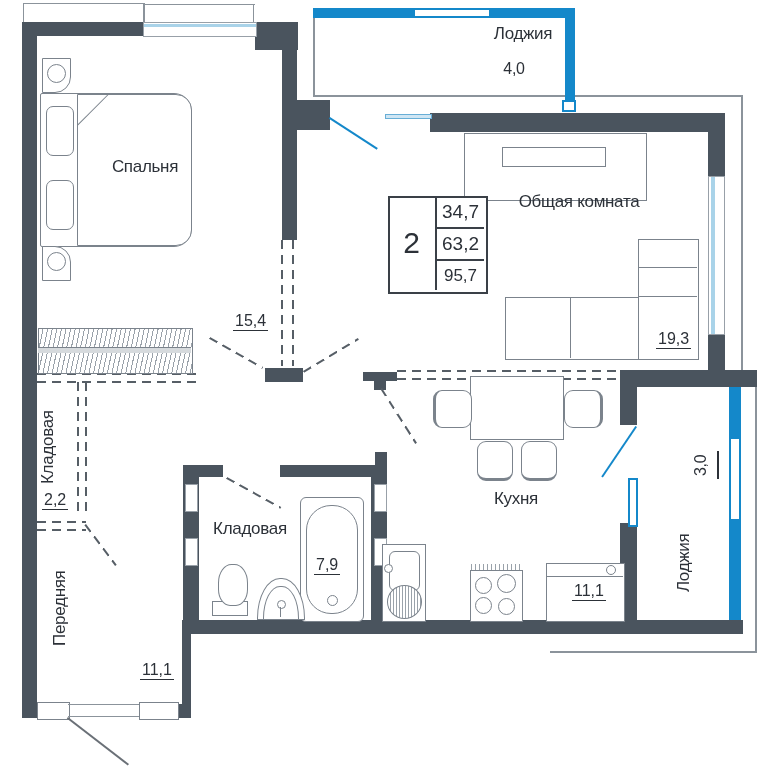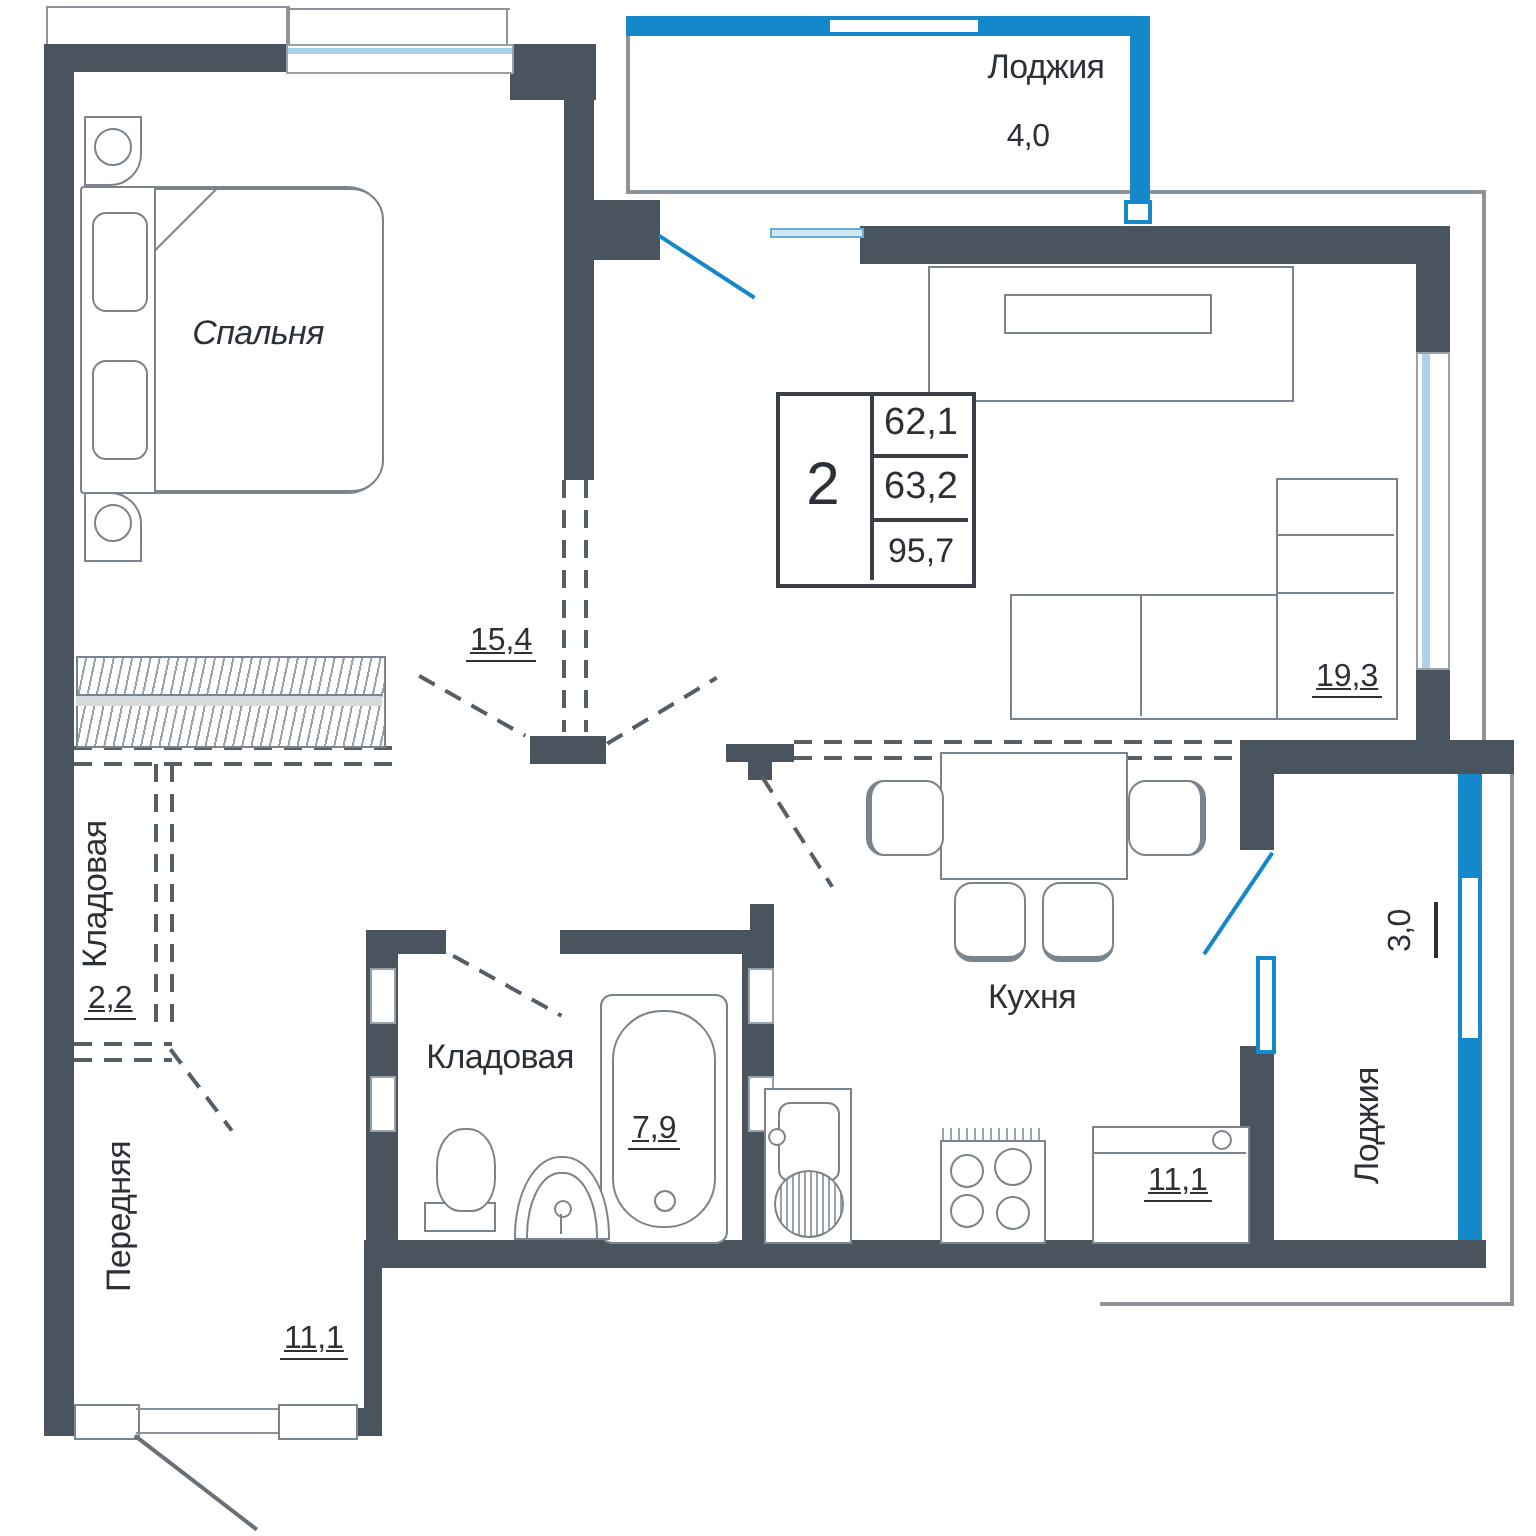--- a/index.html
+++ b/index.html
@@ -25,21 +25,21 @@
   .dash-h{position:absolute;height:2px;background:repeating-linear-gradient(90deg,var(--dash) 0 9px,transparent 9px 15px);}
   .dash-v{position:absolute;width:2px;background:repeating-linear-gradient(180deg,var(--dash) 0 9px,transparent 9px 15px);}
   .swing-b{position:absolute;height:2px;background:var(--glazing);transform-origin:0 0;}
   .swing-d{position:absolute;height:2px;background:repeating-linear-gradient(90deg,var(--dash) 0 9px,transparent 9px 15px);transform-origin:0 0;}
   .swing-s{position:absolute;height:2px;background:#6a7077;transform-origin:0 0;}
   .jamb{position:absolute;background:#fff;border:1px solid var(--furniture-line);}
   .inset{position:absolute;background:#fff;border:1px solid #98a0a8;}
   .lbl{position:absolute;font-size:17px;letter-spacing:-0.3px;text-align:center;white-space:nowrap;}
   .vlbl{position:absolute;writing-mode:vertical-rl;transform:rotate(180deg);font-size:17px;
         letter-spacing:-0.3px;text-align:center;white-space:nowrap;}
-  .num{position:absolute;font-size:16px;border-bottom:1.5px solid var(--text);padding:0 2px;line-height:1.15;white-space:nowrap;text-decoration:underline;}
+  .num{position:absolute;font-size:16px;border-bottom:1.5px solid var(--text);padding:0 2px;line-height:1.15;white-space:nowrap;}
   .tbl{position:absolute;border:2px solid #3a4047;background:#fff;}
   .cell{position:absolute;display:flex;align-items:center;justify-content:center;}
   .hatch{background:repeating-linear-gradient(102deg,#ffffff 0 3.5px,#9aa2aa 3.5px 4.5px);}
   .vhatch{position:absolute;background:repeating-linear-gradient(90deg,#9aa2aa 0 1px,#ffffff 1px 4px);}
   .circ{position:absolute;background:#fff;border:1.2px solid var(--furniture-line);border-radius:50%;}
 </style>
 </head>
 <body>
 
 <div class="plan">
@@ -171,27 +171,28 @@
   <div class="f" style="left:212px;top:601px;width:34px;height:13px;"></div>
   <div class="f" style="left:218px;top:564px;width:28px;height:40px;border-radius:45% 45% 40% 40%;"></div>
   <div class="f" style="left:257px;top:578px;width:46px;height:40px;border-radius:23px 23px 0 0 / 40px 40px 0 0;"></div>
   <div class="f" style="left:263px;top:586px;width:34px;height:32px;border-radius:17px 17px 0 0 / 32px 32px 0 0;"></div>
   <div class="circ" style="left:277px;top:600px;width:7px;height:7px;"></div>
   <div class="ln" style="left:280px;top:607px;width:1.2px;height:10px;"></div>
 
   <div class="tbl" style="left:388px;top:196px;width:96px;height:94px;"></div>
   <div class="cell" style="left:388px;top:196px;width:47px;height:94px;font-size:30px;">2</div>
   <div class="abs" style="left:435px;top:196px;width:2px;height:94px;background:#3a4047;"></div>
-  <div class="cell" style="left:437px;top:196px;width:47px;height:31px;font-size:19px;">62,1</div>
+  <div class="cell" style="left:437px;top:196px;width:47px;height:31px;font-size:19px;">34,7</div>
   <div class="abs" style="left:437px;top:227px;width:47px;height:2px;background:#3a4047;"></div>
   <div class="cell" style="left:437px;top:229px;width:47px;height:30px;font-size:19px;">63,2</div>
   <div class="abs" style="left:437px;top:259px;width:47px;height:2px;background:#3a4047;"></div>
   <div class="cell" style="left:437px;top:261px;width:47px;height:29px;font-size:17px;">95,7</div>
 
-  <div class="lbl" style="left:79px;top:157px;width:100px;font-style:italic;">Спальня</div>
+  <div class="lbl" style="left:95px;top:157px;width:100px;">Спальня</div>
+  <div class="lbl" style="left:498px;top:192px;width:162px;">Общая комната</div>
   <div class="lbl" style="left:466px;top:489px;width:100px;">Кухня</div>
   <div class="lbl" style="left:200px;top:519px;width:100px;">Кладовая</div>
   <div class="lbl" style="left:468px;top:24px;width:110px;">Лоджия</div>
   <div class="lbl" style="left:492px;top:60px;width:44px;font-size:16px;">4,0</div>
   <div class="vlbl" style="left:50px;top:564px;width:28px;height:88px;">Передняя</div>
   <div class="vlbl" style="left:38px;top:395px;width:28px;height:105px;">Кладовая</div>
   <div class="vlbl" style="left:674px;top:528px;width:28px;height:70px;">Лоджия</div>
   <div class="vlbl" style="left:692px;top:447px;width:26px;height:36px;font-size:16px;">3,0</div>
   <div class="abs" style="left:717px;top:451px;width:2px;height:28px;background:var(--text);"></div>
 

